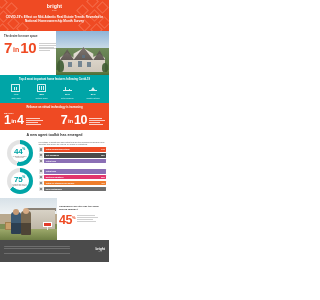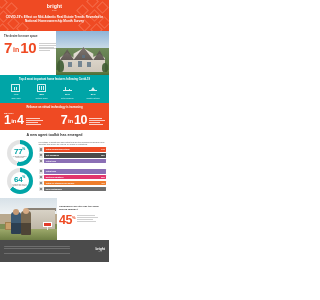--- a/index.html
+++ b/index.html
@@ -398,21 +398,21 @@
     </div>
   </div>
 
   <div class="sec4">
     <h3>A new agent toolkit has emerged</h3>
 
     <div class="blockrow">
       <div class="donutwrap">
         <div class="donut" style="background:conic-gradient(#00a5a7 0 54%,#e3e3e3 54% 100%)">
           <div class="inner">
-            <div class="pct"><span>77</span><sup>%</sup></div>
+            <div class="pct"><span>44</span><sup>%</sup></div>
             <div class="cap">of agents increased virtual tools</div>
           </div>
         </div>
       </div>
       <div class="bars">
         <div class="bartext">Percentage of agents who said virtual tools are the following and became more important than before the COVID-19 change in restrictions</div>
         <div class="bar">
           <div class="bicon"></div>
           <div class="btrack" style="background:#ef4a23;width:100%">
             <span class="blabel">Virtual showings/video tours</span>
@@ -433,21 +433,21 @@
             <span class="bval"></span>
           </div>
         </div>
       </div>
     </div>
 
     <div class="blockrow">
       <div class="donutwrap">
         <div class="donut" style="background:conic-gradient(#00a5a7 0 64%,#e3e3e3 64% 100%)">
           <div class="inner">
-            <div class="pct"><span>64</span><sup>%</sup></div>
+            <div class="pct"><span>75</span><sup>%</sup></div>
             <div class="cap">of agents say the tool adoption will remain</div>
           </div>
         </div>
       </div>
       <div class="bars">
         <div class="bar">
           <div class="bicon"></div>
           <div class="btrack" style="background:#8b6fb5;width:98%">
             <span class="blabel">Virtual tours</span>
             <span class="bval"></span>

